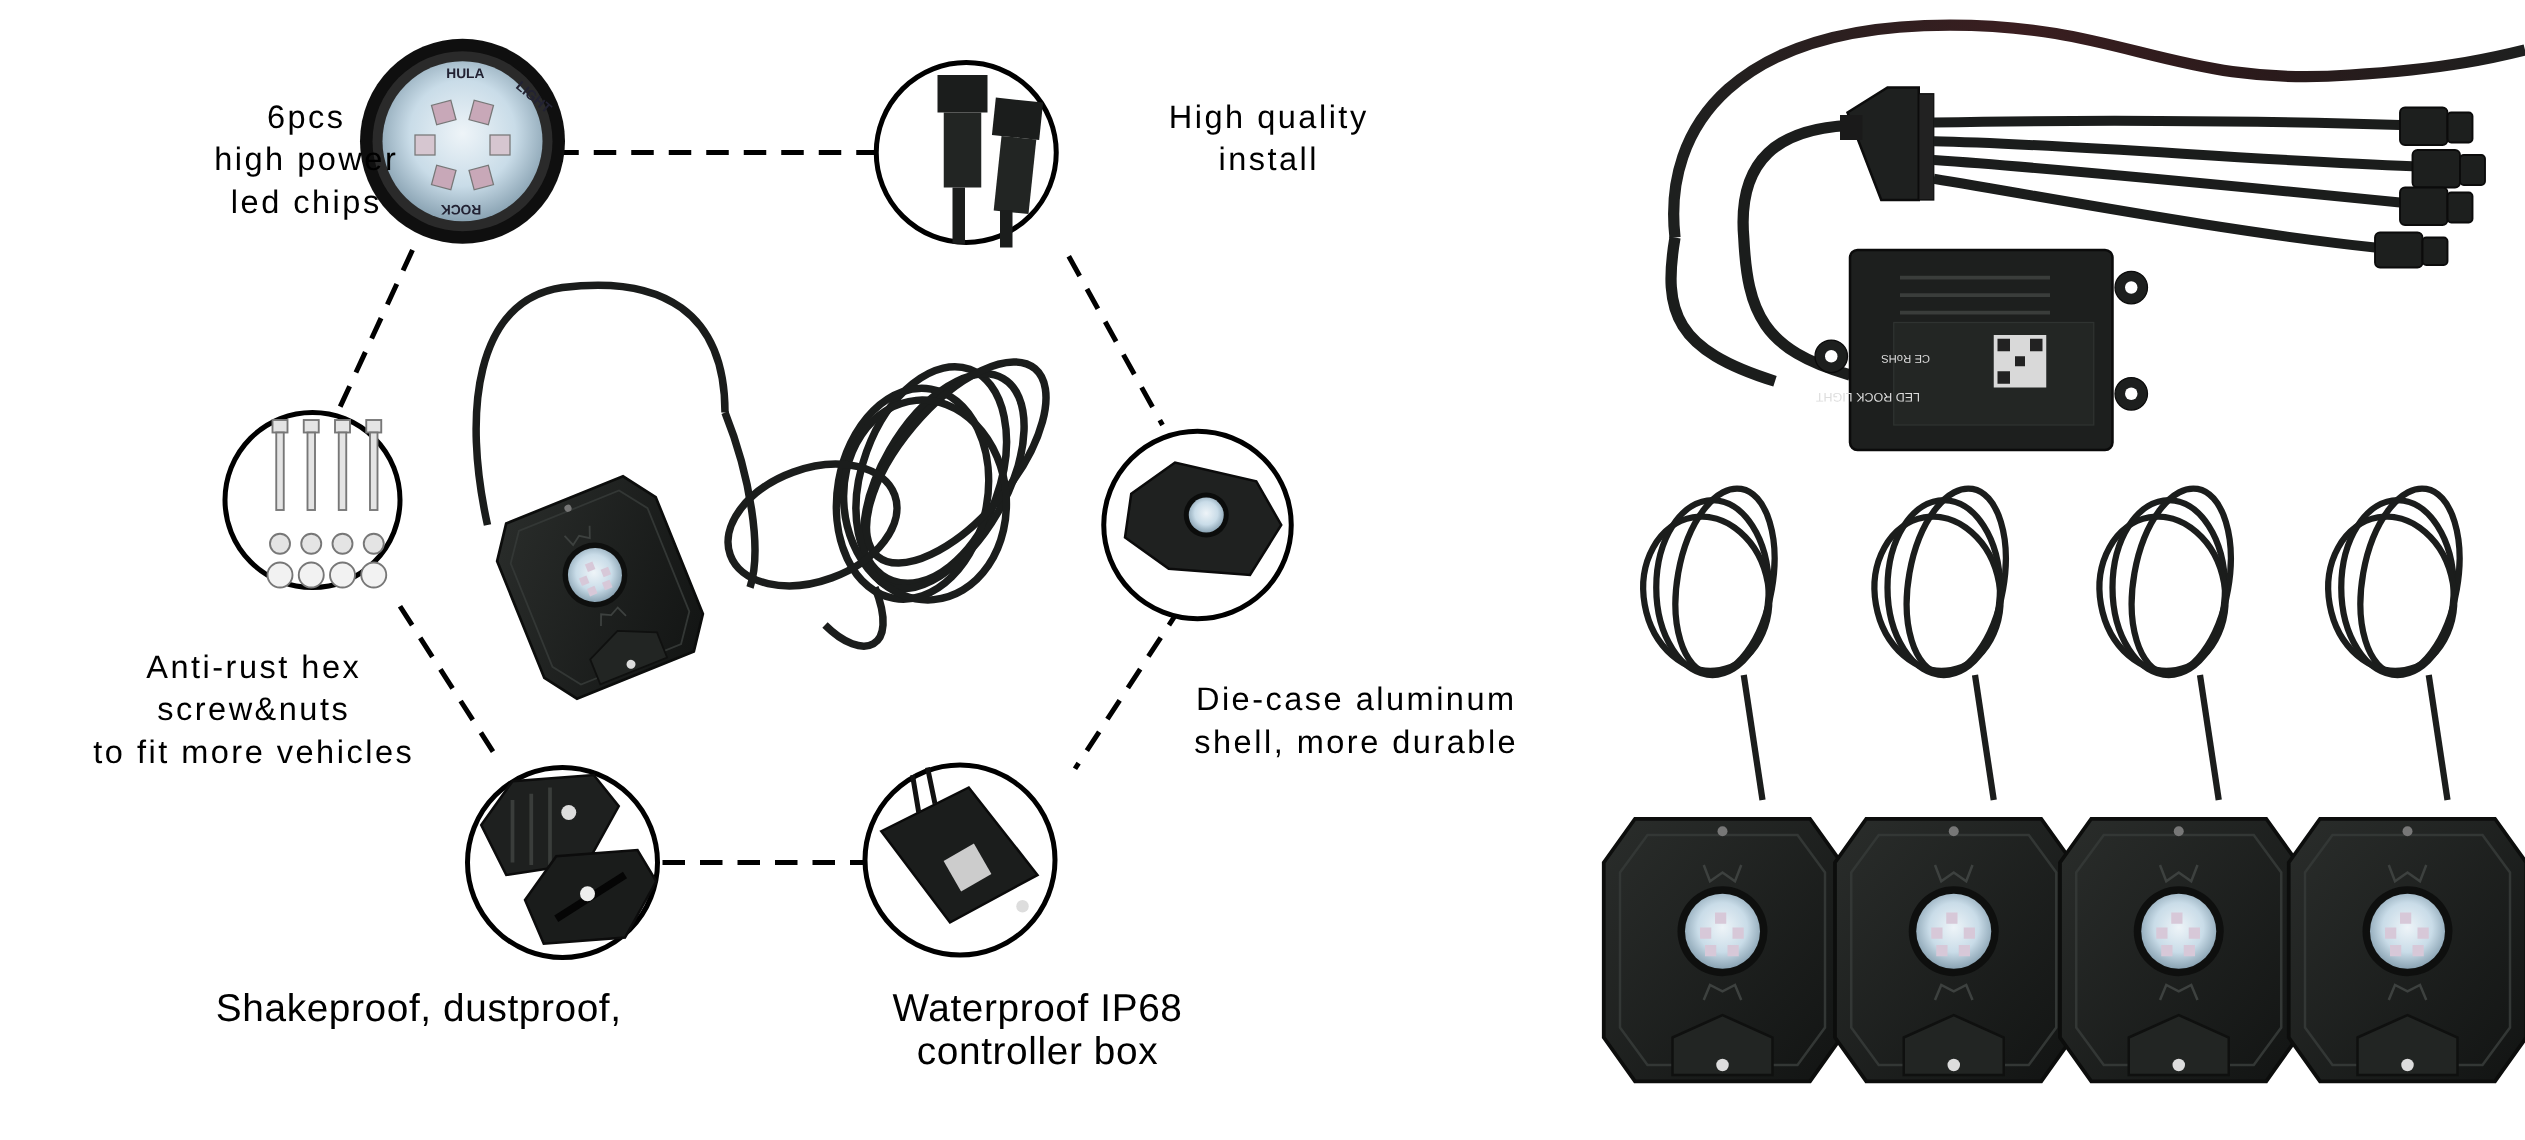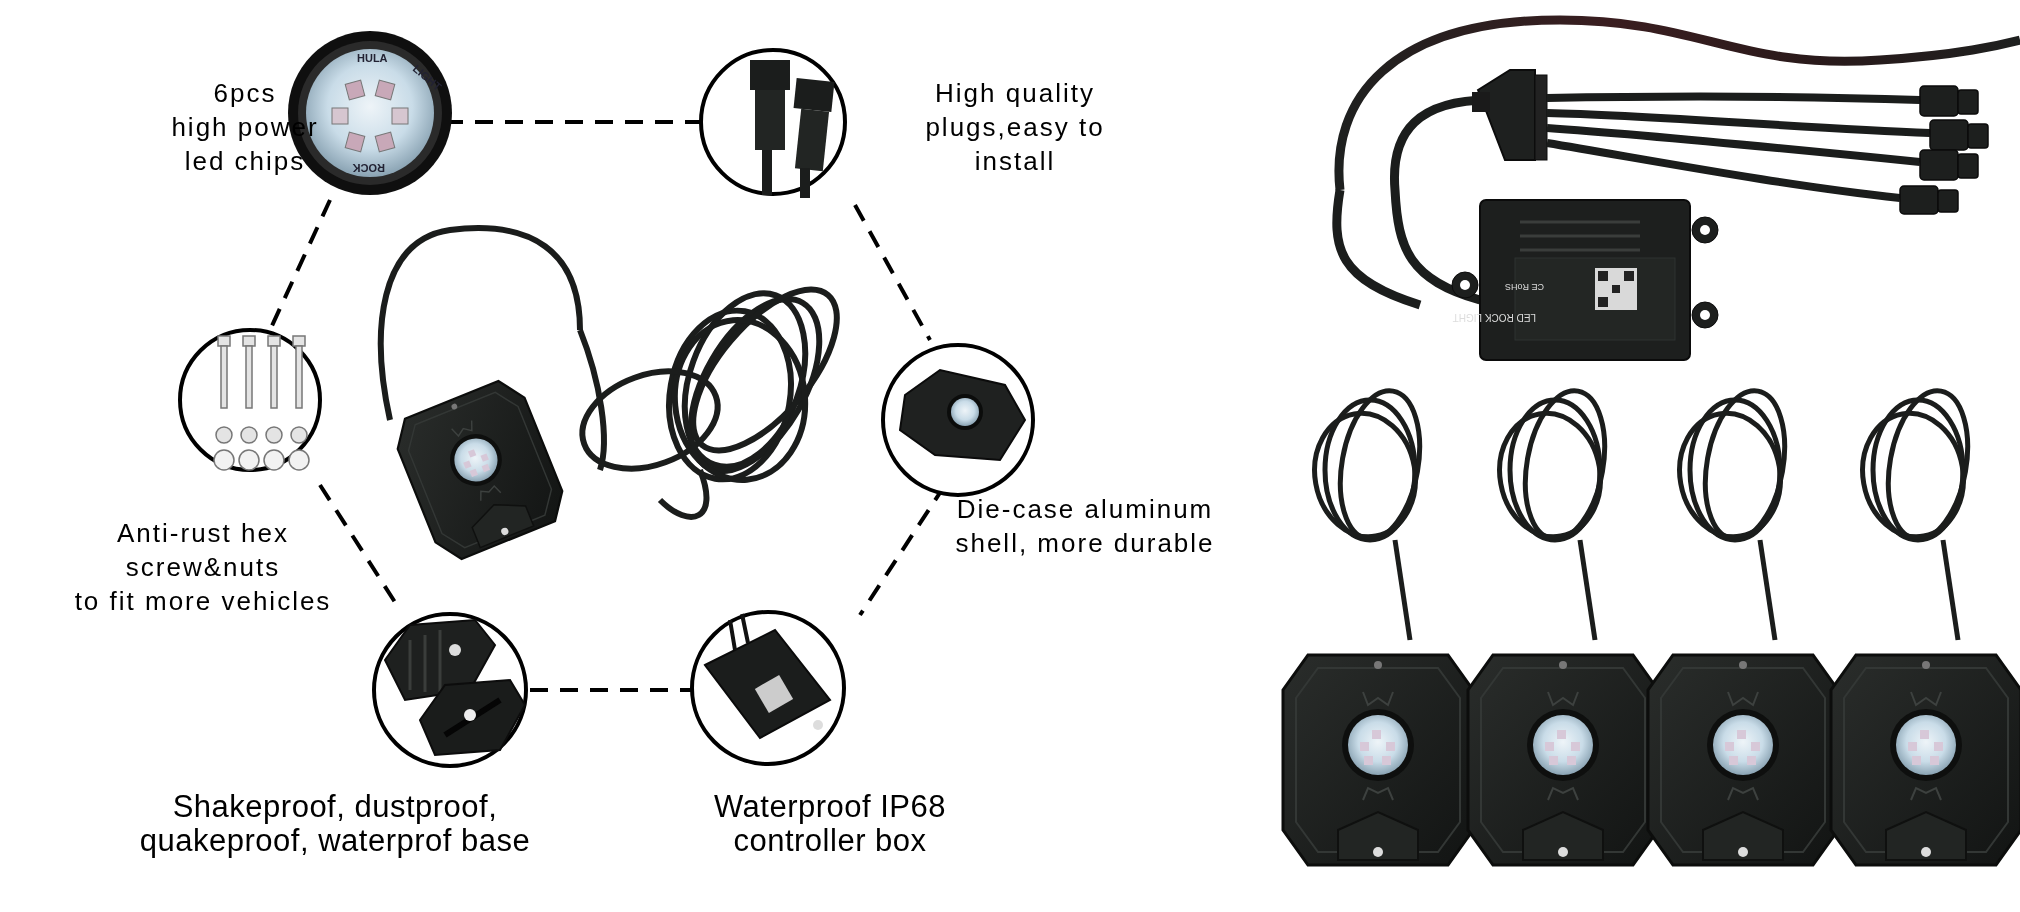--- a/index.html
+++ b/index.html
@@ -248,36 +248,34 @@
 </svg>
 
 <div class="label" style="left:160px; top:76px; width:170px;">
   <span>6pcs</span>
   <span>high power</span>
   <span>led chips</span>
 </div>
 
 <div class="label" style="left:895px; top:76px; width:240px;">
   <span>High quality</span>
-  <span>plugs,easy to</span>
   <span>install</span>
 </div>
 
 <div class="label" style="left:43px; top:516px; width:320px;">
   <span>Anti-rust hex</span>
   <span>screw&amp;nuts</span>
   <span>to fit more vehicles</span>
 </div>
 
-<div class="label" style="left:925px; top:492px; width:320px;">
+<div class="label" style="left:925px; top:542px; width:320px;">
   <span>Die-case aluminum</span>
   <span>shell, more durable</span>
 </div>
 
 <div class="label narrow" style="left:105px; top:790px; width:460px;">
   <span>Shakeproof, dustproof,</span>
-  <span>quakeproof, waterprof base</span>
 </div>
 
 <div class="label narrow" style="left:690px; top:790px; width:280px;">
   <span>Waterproof IP68</span>
   <span>controller box</span>
 </div>
 
 </body></html>

